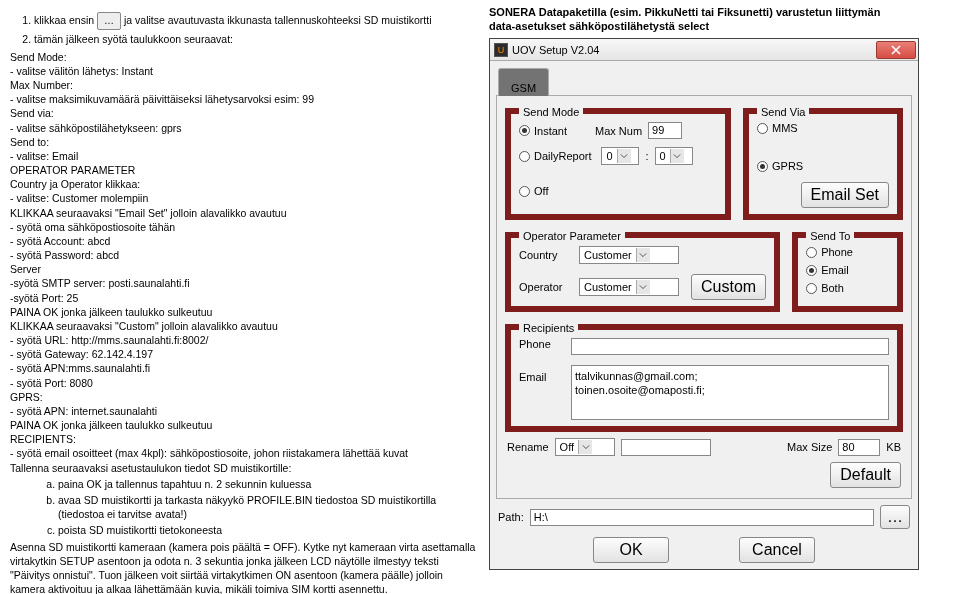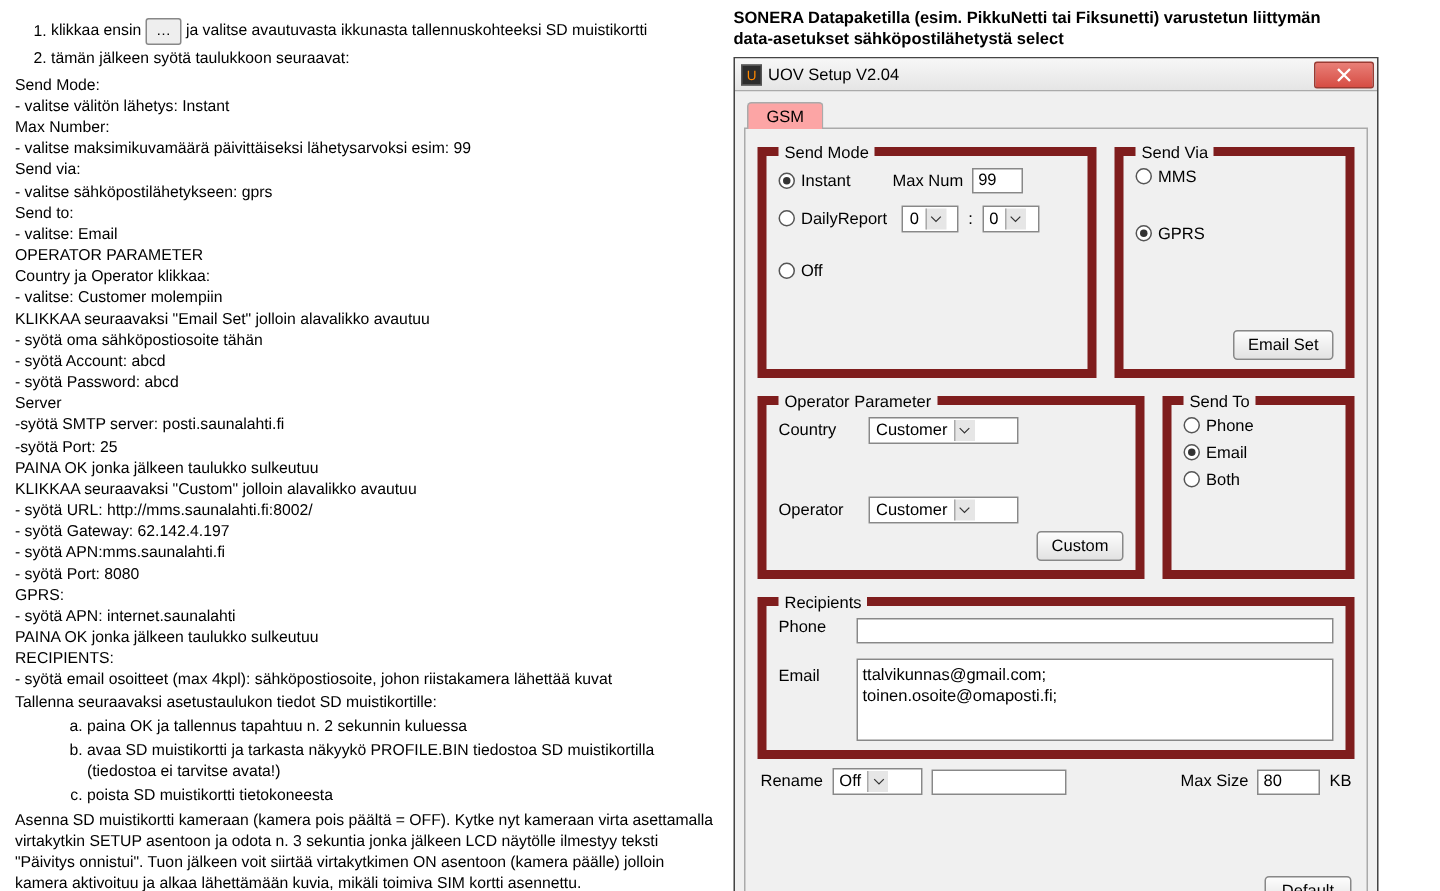--- a/index.html
+++ b/index.html
@@ -66,24 +66,24 @@
   }
   .close-btn {
     width:40px; height:18px; background: linear-gradient(#e97f77,#d64d44);
     border:1px solid #9a3b33; border-radius:2px;
     display:flex; align-items:center; justify-content:center;
     color:#fff; font-weight:bold; font-size:11px;
     margin-right:2px;
   }
   .tab {
     display:inline-block;
-    background:#fca5a5;
+    background:#737373;
     border:1px solid #aaa;
     border-bottom:none;
-    padding:3px 12px 2px 12px;
+    padding:13px 12px 2px 12px;
     margin:6px 0 0 8px;
     font-size:11px;
     border-radius:3px 3px 0 0;
     position: relative;
     top:1px;
   }
   .tabpage {
     border:1px solid #aaa;
     background:#f0f0f0;
     margin:0 6px 6px 6px;
@@ -98,20 +98,21 @@
   }
   .group-title {
     position:absolute;
     top:-8px; left:8px;
     background:#f0f0f0;
     padding:0 4px;
     font-size:11px;
   }
   .radio {
     display:inline-flex;
+    align-items:center;
     gap:4px;
     margin-right:4px;
   }
   .radio-btn {
     width:11px; height:11px; border:1px solid #555; border-radius:50%;
     display:flex; align-items:center; justify-content:center; background:#fff;
   }
   .radio-btn.sel::after { content:""; width:5px; height:5px; background:#333; border-radius:50%;}
   .inp {
     border:1px solid #888;
@@ -132,23 +133,22 @@
   }
   .dd .arrow {
     width:14px; height:14px;
     display:flex; align-items:center; justify-content:center;
     background:#e6e6e6; border-left:1px solid #aaa;
   }
   .dd .arrow svg { width:8px; height:8px;}
   .btn2 {
     display:inline-flex; align-items:center; justify-content:center;
     border:1px solid #888; background:linear-gradient(#fdfdfd,#e2e2e2);
-    border-radius:3px; padding:3px 9px; font-size:11px;
+    border-radius:3px; padding:3px 9px; font-size:16px;
     min-width:58px;
-    margin-top:48px;
   }
   .row { display:flex; align-items:center; gap:6px; }
   .grid2 { display:flex; gap:8px;}
   .footer-btns { display:flex; justify-content:center; gap:70px; margin:8px 0 6px 0;}
 </style>
 </head>
 <body>
 
 <div class="left">
   <ol class="steps">

